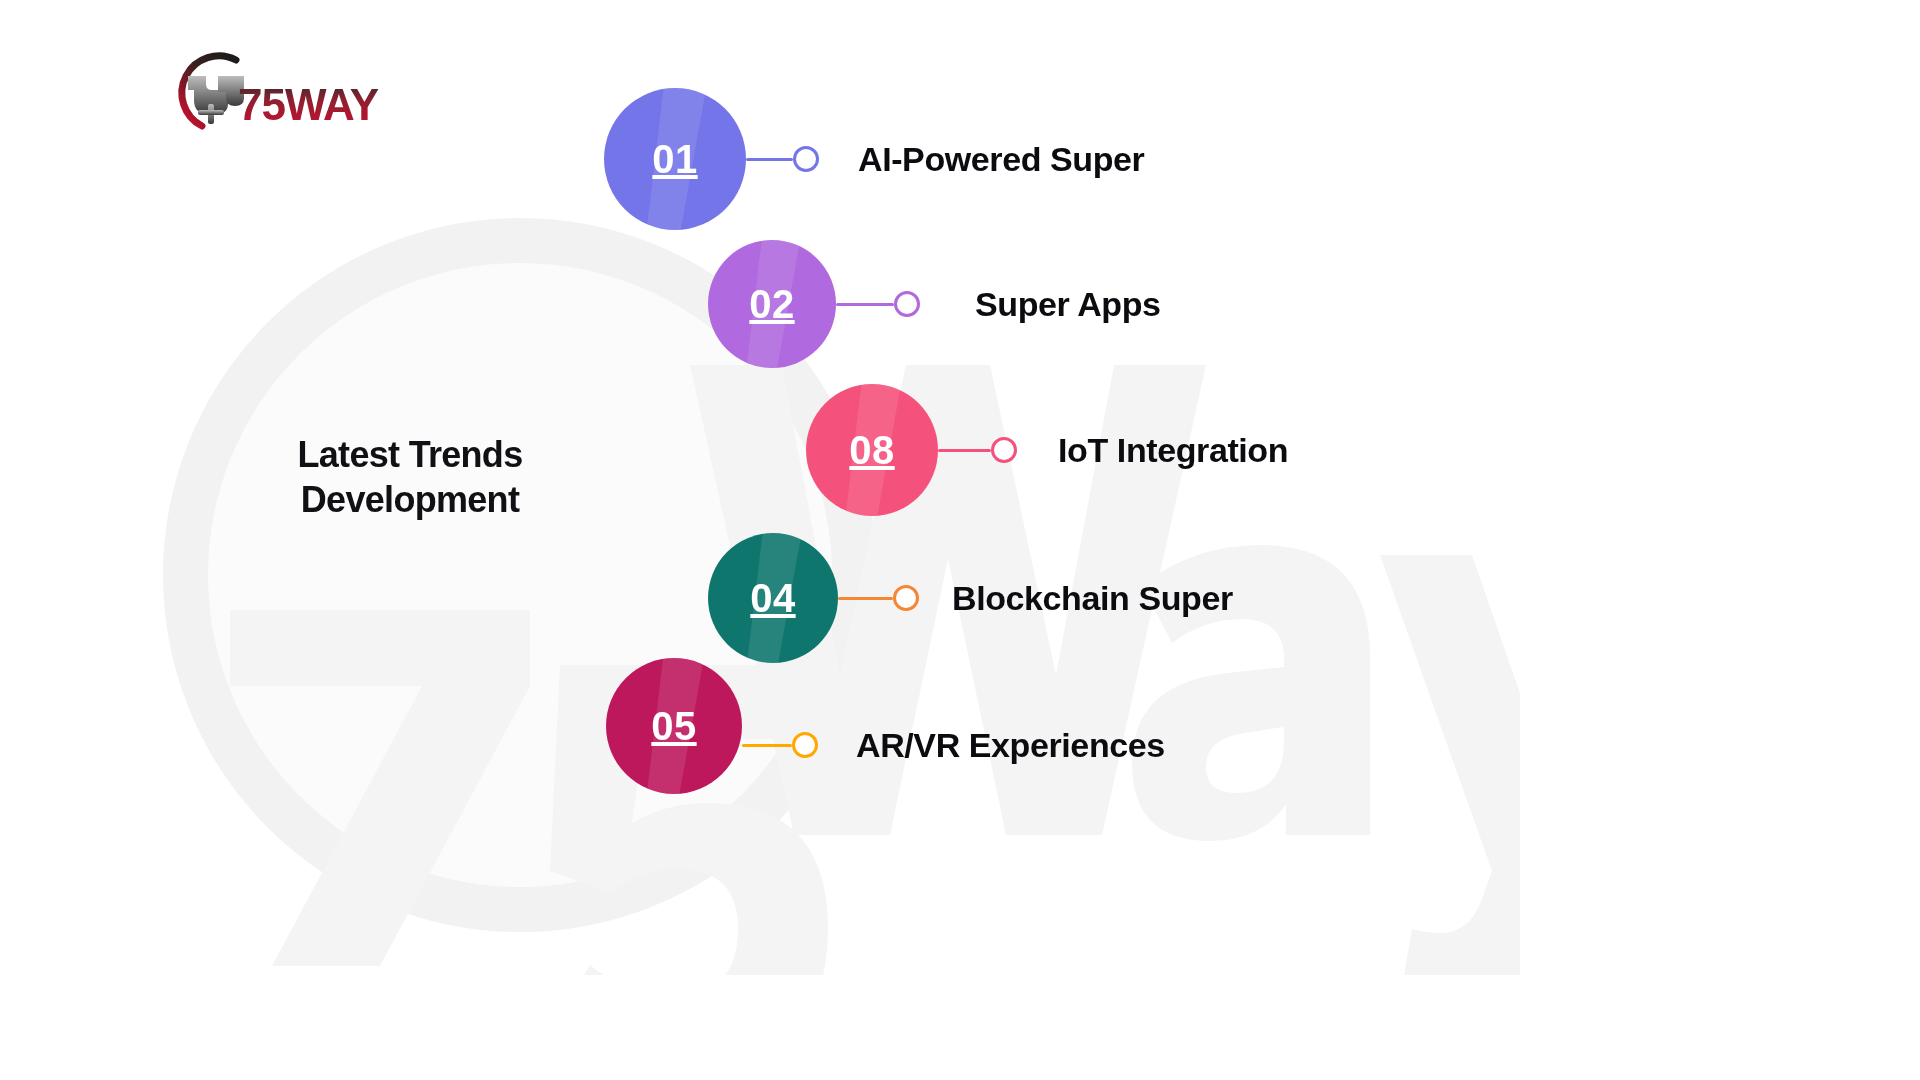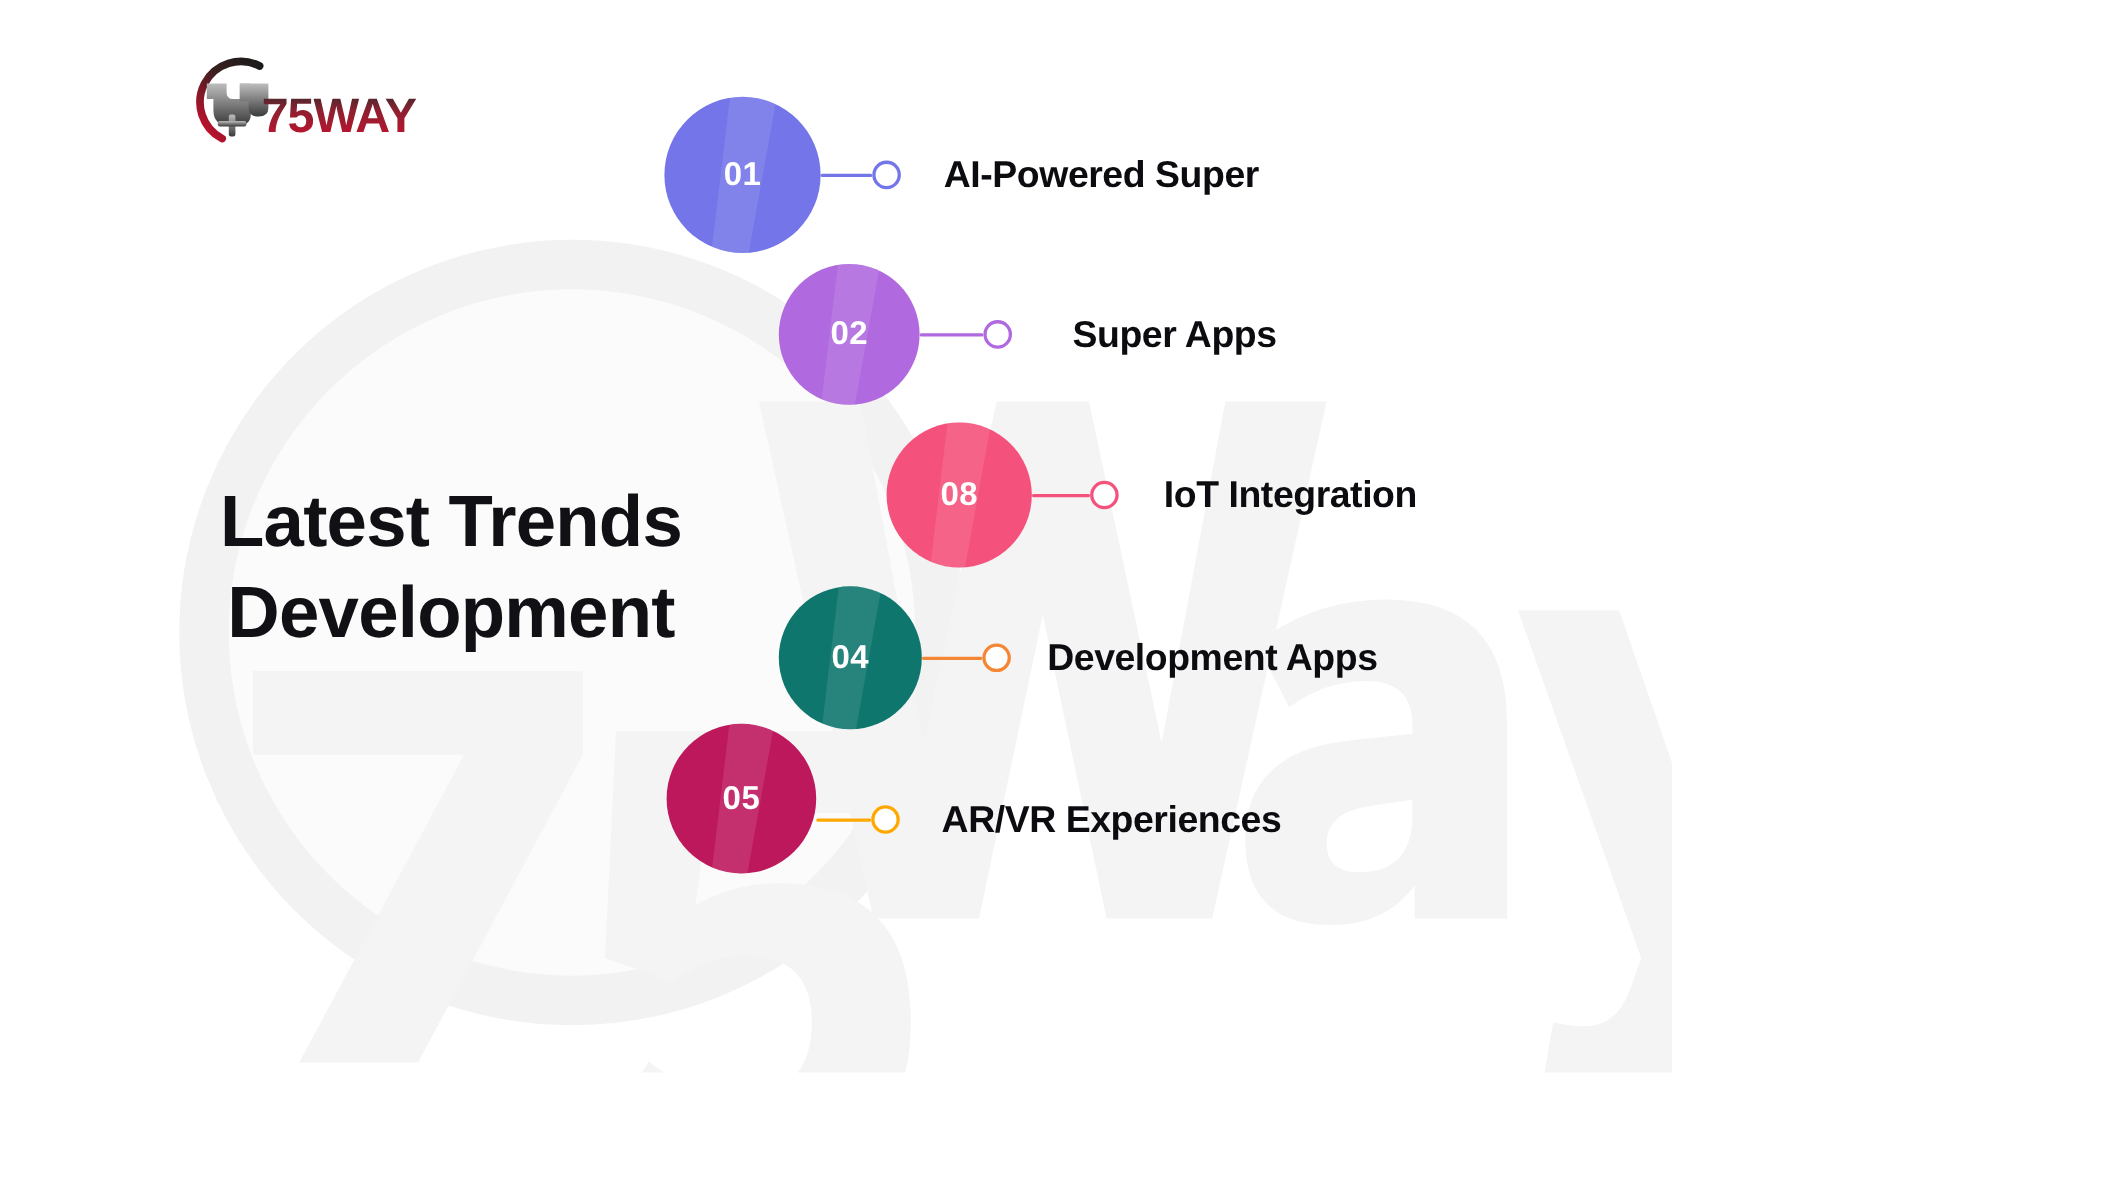--- a/index.html
+++ b/index.html
@@ -48,21 +48,21 @@
   .heading {
     position: absolute;
     left: 180px;
     top: 432px;
     width: 460px;
     text-align: center;
     z-index: 4;
   }
   .heading .line {
     display: block;
-    font-size: 66px;
+    font-size: 36px;
     font-weight: 700;
     line-height: 1.26;
     letter-spacing: -0.7px;
     color: #111014;
     white-space: nowrap;
   }
 
   
   .rows {
     position: absolute;
@@ -89,23 +89,24 @@
     position: absolute;
     left: 0; top: 0;
     width: 100%; height: 100%;
     background: rgba(255,255,255,0.10);
     clip-path: polygon(42% 0%, 72% 0%, 54% 100%, 30% 100%);
   }
   .bubble .num {
     position: relative;
     color: #ffffff;
     font-weight: 700;
-    font-size: 30px;
+    font-size: 40px;
     letter-spacing: 0.4px;
     z-index: 2;
+    text-decoration: underline;
   }
 
   .connector {
     position: absolute;
     height: 3px;
     border-radius: 2px;
   }
   .ring {
     position: absolute;
     width: 26px;
@@ -218,21 +219,21 @@
         <div class="ring" style="left: 991px; top: 437px; border-color: rgb(244, 82, 124);"></div>
         <div class="label" style="left: 1058px; top: 433px;">IoT Integration</div>
       </div>
       <div class="row">
         <div class="bubble" style="left: 708px; top: 533px; width: 130px; height: 130px; background: #0f766e;">
           <div class="wedge"></div>
           <span class="num">04</span>
         </div>
         <div class="connector" style="left: 838px; top: 596.5px; width: 55px; background: rgb(245, 134, 52);"></div>
         <div class="ring" style="left: 893px; top: 585px; border-color: rgb(245, 134, 52);"></div>
-        <div class="label" style="left: 952px; top: 581px;">Development Apps</div>
+        <div class="label" style="left: 952px; top: 581px;">Blockchain Super</div>
       </div>
       <div class="row">
         <div class="bubble" style="left: 606px; top: 658px; width: 136px; height: 136px; background: #be185d;">
           <div class="wedge"></div>
           <span class="num">05</span>
         </div>
         <div class="connector" style="left: 742px; top: 743.5px; width: 50px; background: rgb(255, 168, 0);"></div>
         <div class="ring" style="left: 792px; top: 732px; border-color: rgb(255, 168, 0);"></div>
         <div class="label" style="left: 856px; top: 728px;">AR/VR Experiences</div>
       </div>

